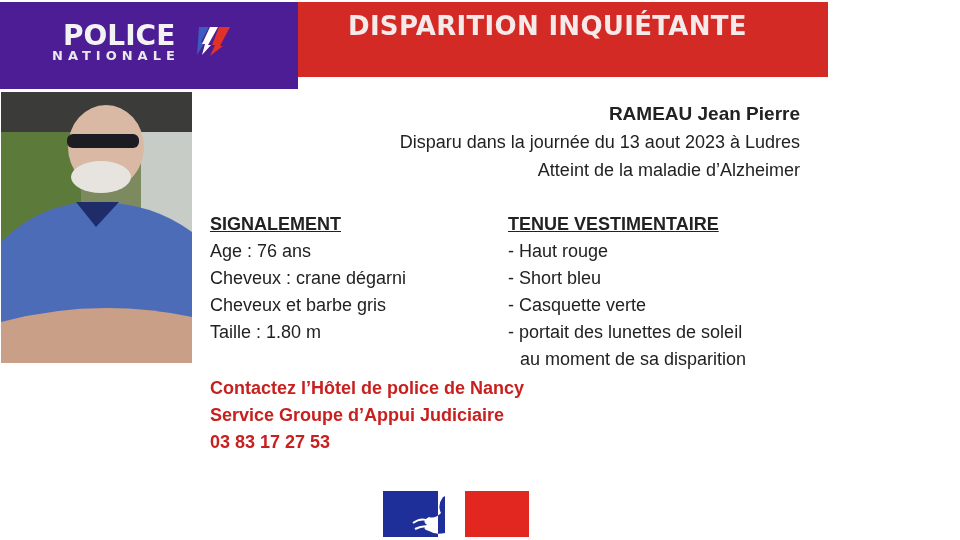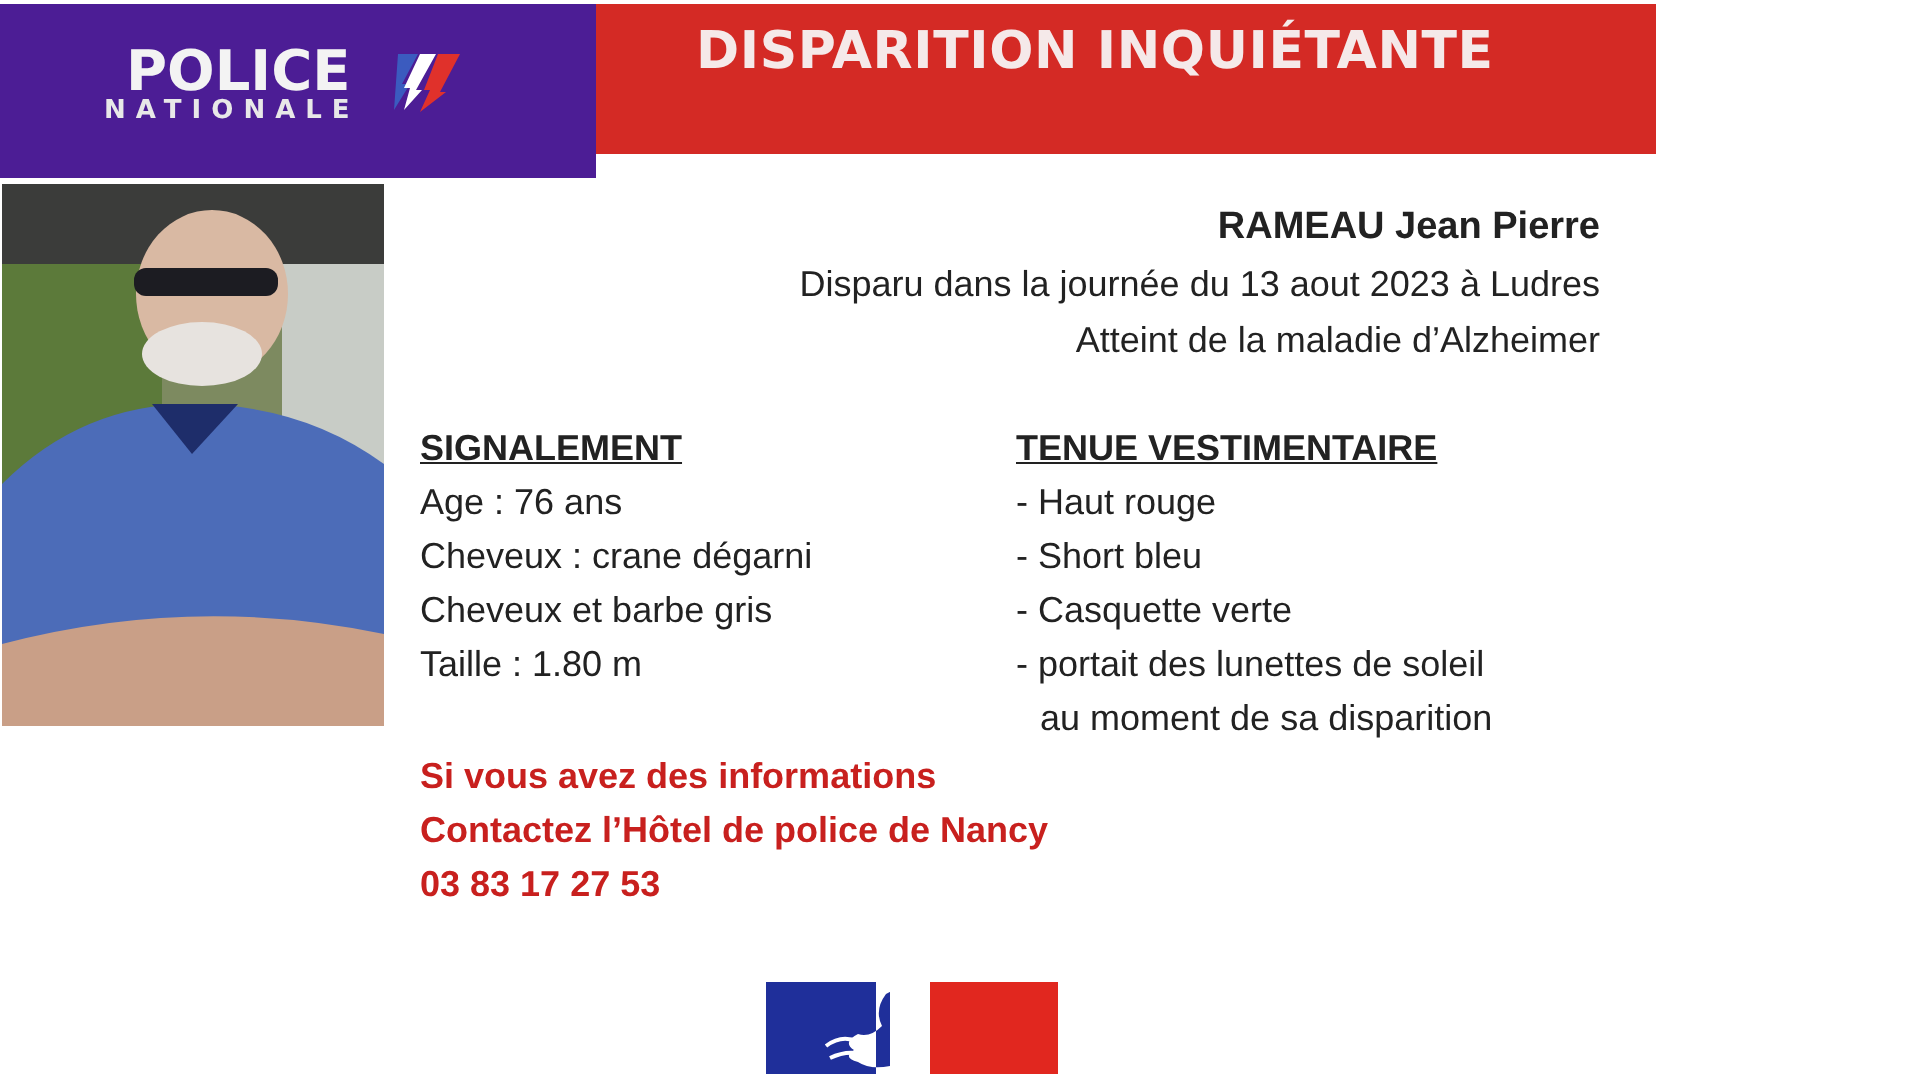--- a/index.html
+++ b/index.html
@@ -70,22 +70,22 @@
 <div class="col colR">
   <div class="head">TENUE VESTIMENTAIRE</div>
   <div>- Haut rouge</div>
   <div>- Short bleu</div>
   <div>- Casquette verte</div>
   <div>- portait des lunettes de soleil</div>
   <div class="indent">au moment de sa disparition</div>
 </div>
 
 <div class="contact">
-  <div>Si vous avez des informations</div>
   <div>Contactez l’Hôtel de police de Nancy</div>
+  <div>Service Groupe d’Appui Judiciaire</div>
   <div>03 83 17 27 53</div>
 </div>
 
 <svg class="marianne" viewBox="0 0 146 53">
   <rect x="0" y="0" width="146" height="53" fill="#ffffff"></rect>
   <rect x="0" y="4" width="62" height="46" fill="#1f2f9a"></rect>
   <rect x="82" y="4" width="64" height="46" fill="#e1271f"></rect>
   <path d="M55,4 L82,4 L82,50 L70,50 Q66,42 72,38 Q78,36 80,30 Q76,27 79,22 Q76,18 78,12 Q70,4 60,10 Q54,18 58,26 Q52,32 46,30 Q38,34 44,38 Q38,42 46,44 Q52,48 62,46 Q64,50 62,50 L55,50 Z" fill="#ffffff"></path>
   <path d="M30,36 Q38,30 46,34 M32,42 Q40,38 48,40" stroke="#ffffff" stroke-width="2" fill="none"></path>
 </svg>

